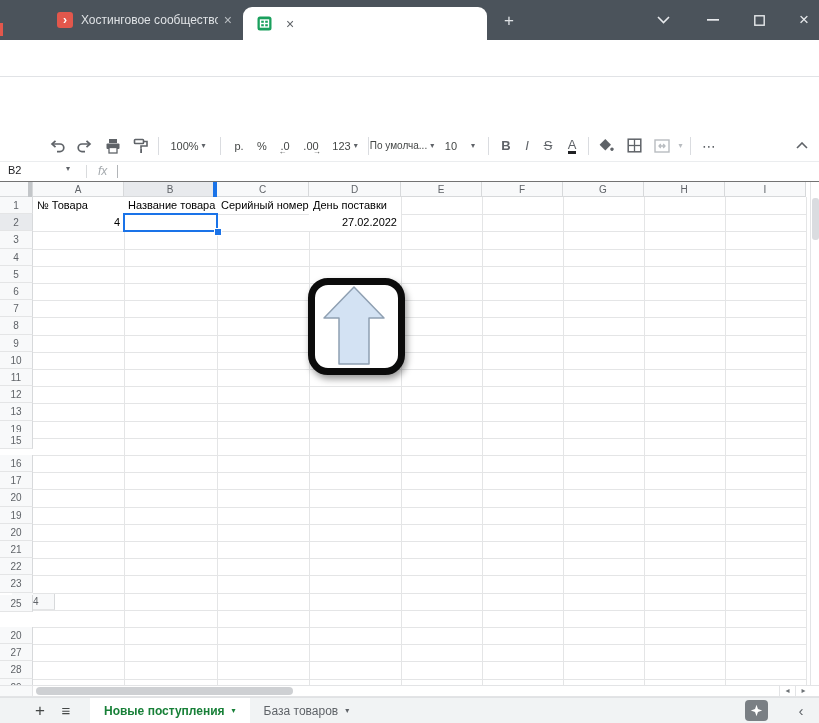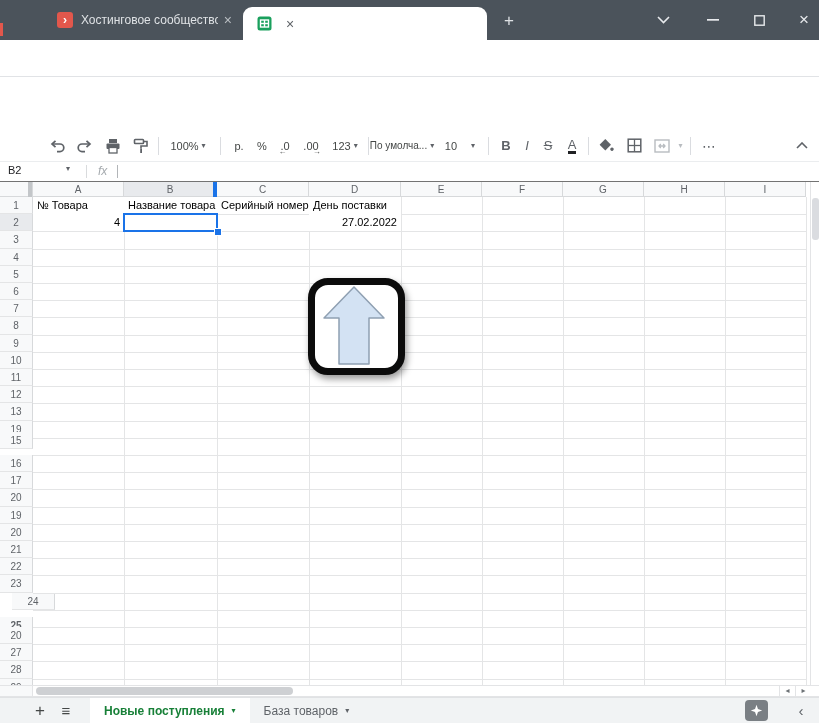--- a/index.html
+++ b/index.html
@@ -472,21 +472,21 @@
       <div class="rowhdr" style="top: 341.8px; height: 17.2px; width: 33px; line-height: 17.2px;">20</div>
       <div class="hline" style="top: 359px; left: 33px; width: 773px;"></div>
       <div class="rowhdr" style="top: 359px; height: 17.2px; width: 33px; line-height: 17.2px;">21</div>
       <div class="hline" style="top: 376.2px; left: 33px; width: 773px;"></div>
       <div class="rowhdr" style="top: 376.2px; height: 17.2px; width: 33px; line-height: 17.2px;">22</div>
       <div class="hline" style="top: 393.4px; left: 33px; width: 773px;"></div>
       <div class="rowhdr" style="top: 393.4px; height: 17.2px; width: 33px; line-height: 17.2px;">23</div>
       <div class="hline" style="top: 410.6px; left: 33px; width: 773px;"></div>
       <div class="rowhdr" style="top: 410.6px; height: 17.2px; width: 43px; line-height: 17.2px; margin-left: 12px;">24</div>
       <div class="hline" style="top: 427.8px; left: 33px; width: 773px;"></div>
-      <div class="rowhdr" style="top: 435px; height: 17.2px; width: 33px; line-height: 17.2px; font-weight: bold;">25</div>
+      <div class="rowhdr" style="top: 413px; height: 17.2px; width: 33px; line-height: 17.2px;">25</div>
       <div class="hline" style="top: 445px; left: 33px; width: 773px;"></div>
       <div class="rowhdr" style="top: 445px; height: 17.2px; width: 33px; line-height: 17.2px;">20</div>
       <div class="hline" style="top: 462.2px; left: 33px; width: 773px;"></div>
       <div class="rowhdr" style="top: 462.2px; height: 17.2px; width: 33px; line-height: 17.2px;">27</div>
       <div class="hline" style="top: 479.4px; left: 33px; width: 773px;"></div>
       <div class="rowhdr" style="top: 479.4px; height: 17.2px; width: 33px; line-height: 17.2px;">28</div>
       <div class="hline" style="top: 496.6px; left: 33px; width: 773px;"></div>
       <div class="rowhdr" style="top: 496.6px; height: 17.2px; width: 33px; line-height: 17.2px;">29</div>
       <div class="cell" style="left: 33px; top: 15px; width: 91px; height: 17.2px; line-height: 17.2px; text-align: left;">№ Товара</div>
       <div class="cell" style="left: 124px; top: 15px; width: 93px; height: 17.2px; line-height: 17.2px; text-align: center;">Название товара</div>

